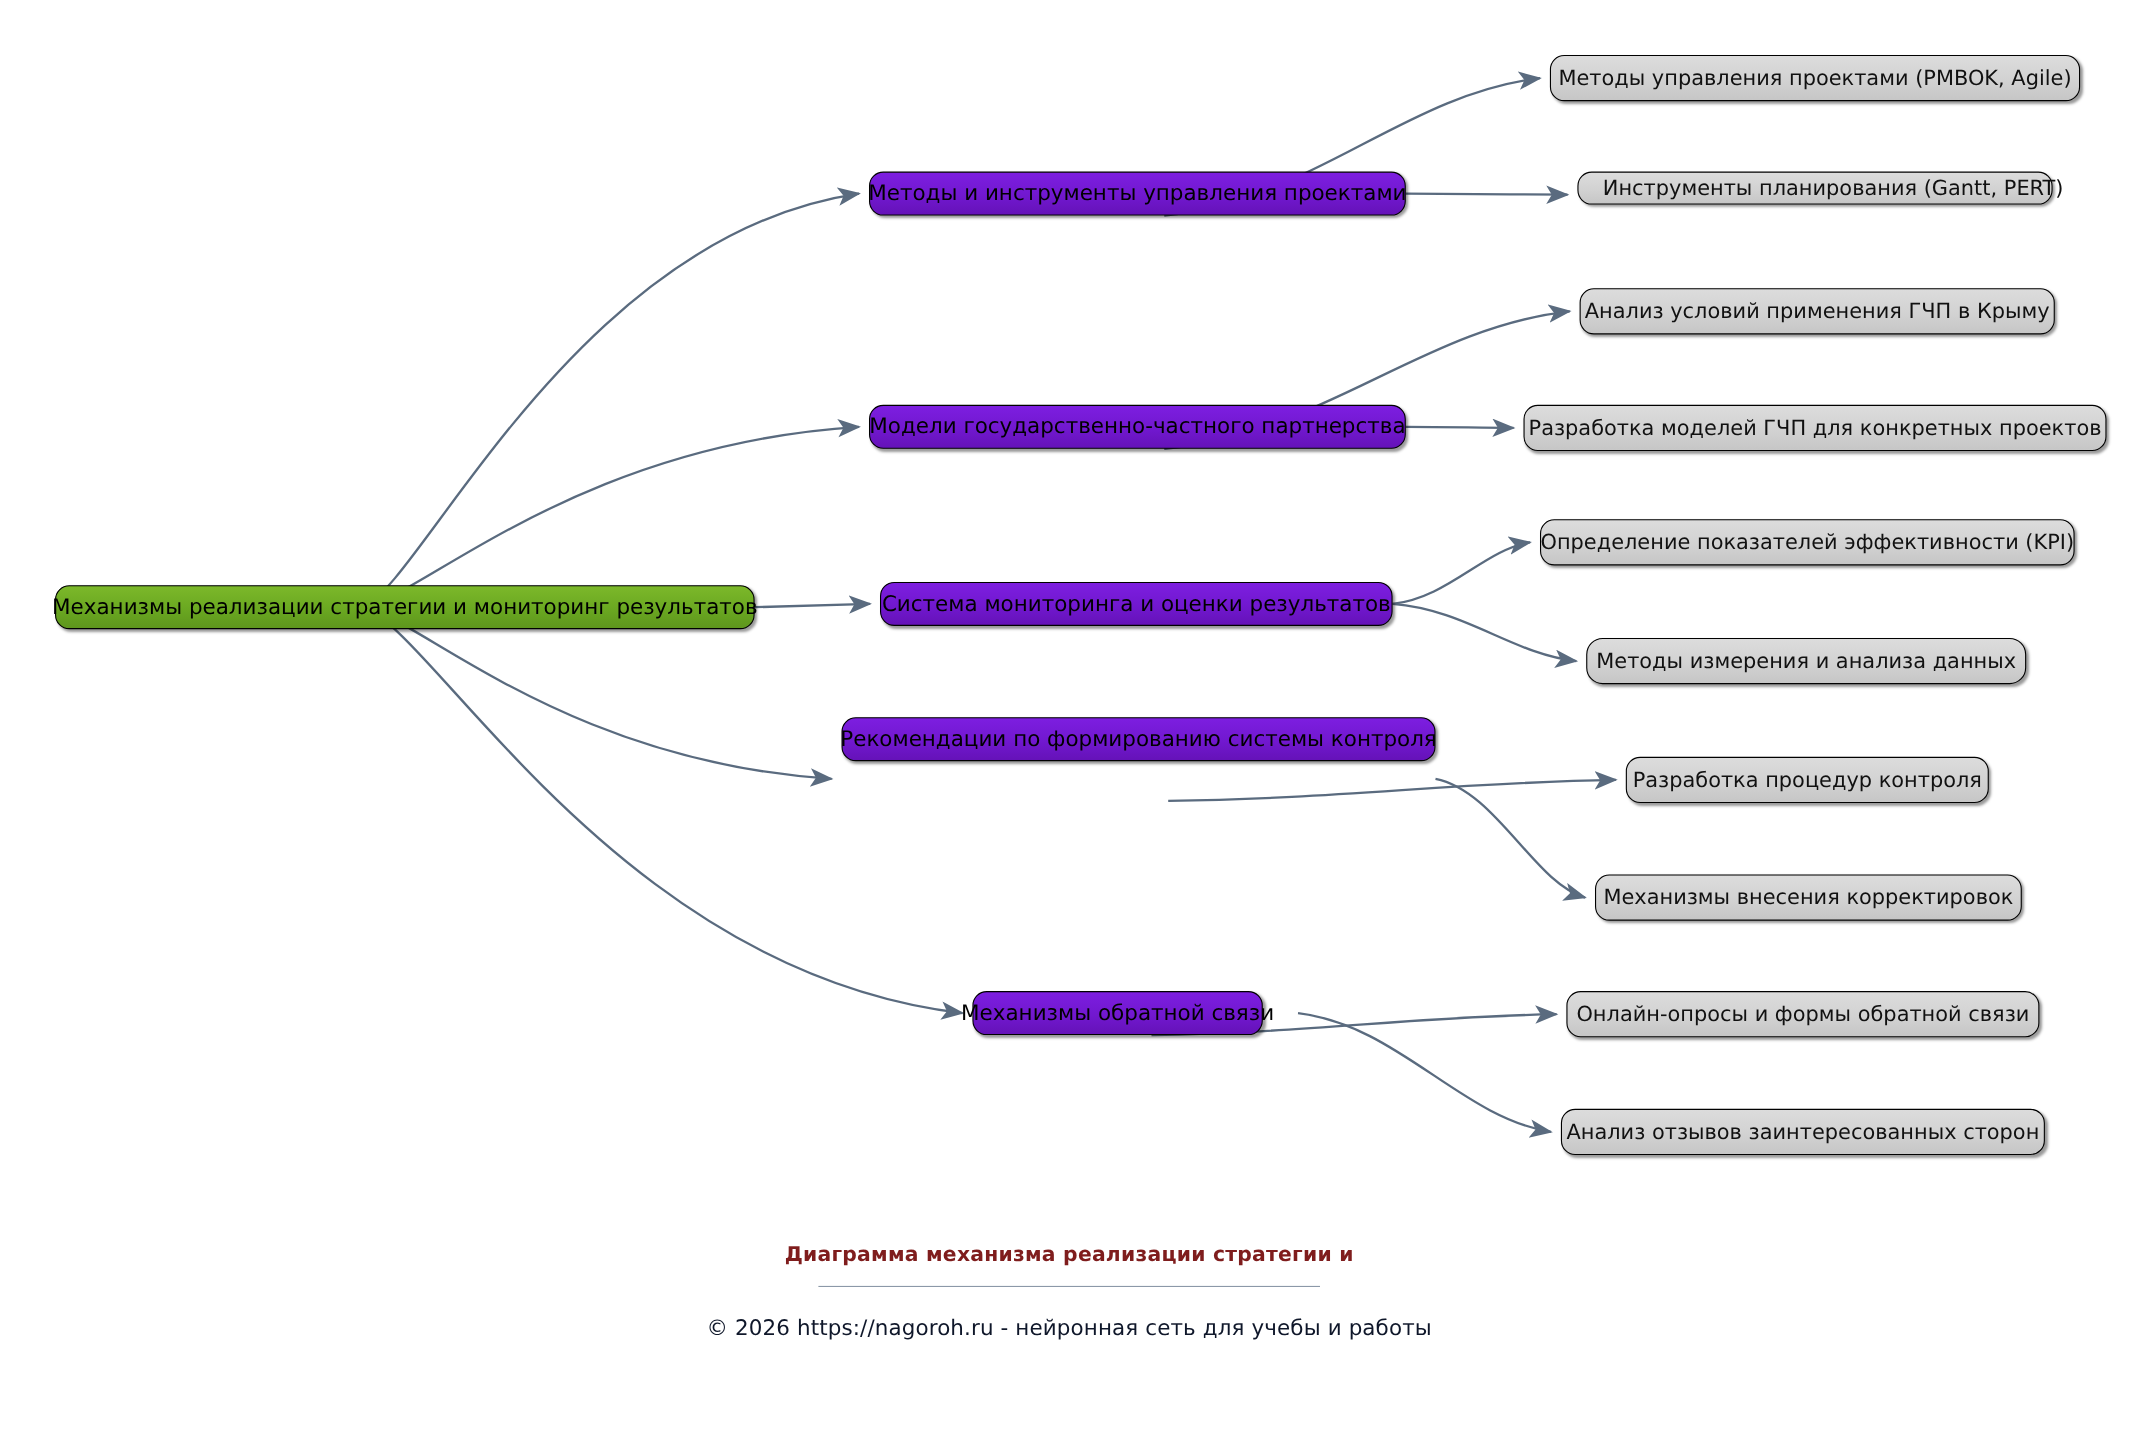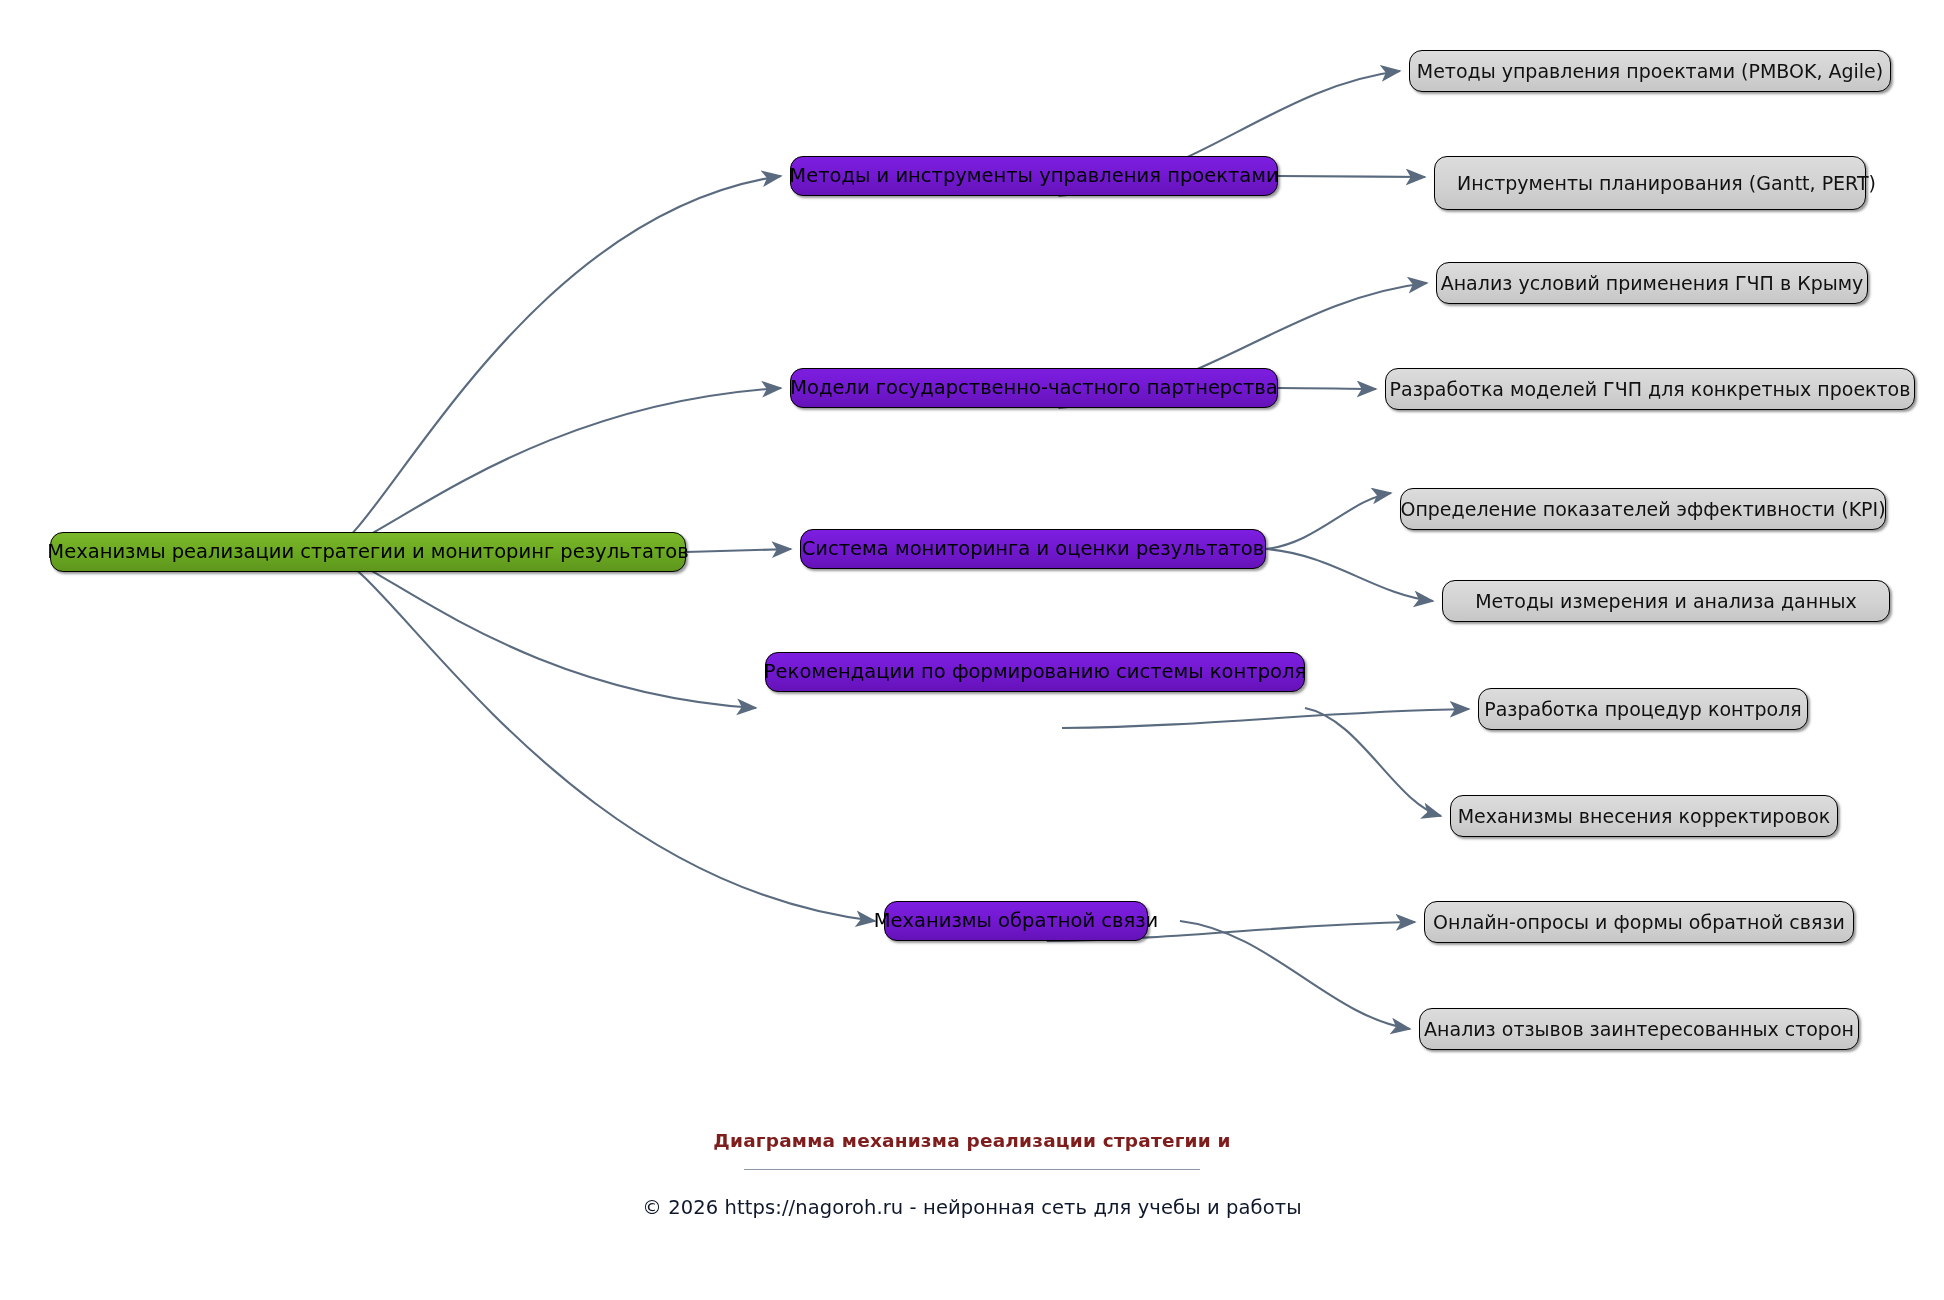--- a/index.html
+++ b/index.html
@@ -115,39 +115,39 @@
   <div id="nodes">
       <div class="node root" style="left: 50px; top: 532px; width: 636px; height: 40px;">
         <span class="label">Механизмы реализации стратегии и мониторинг результатов</span>
       </div>
       <div class="node branch" style="left: 790px; top: 156px; width: 488px; height: 40px;">
         <span class="label">Методы и инструменты управления проектами</span>
       </div>
       <div class="node leaf" style="left: 1409px; top: 50px; width: 482px; height: 42px;">
         <span class="label">Методы управления проектами (PMBOK, Agile)</span>
       </div>
-      <div class="node leaf" style="left: 1434px; top: 156px; width: 432px; height: 54px; padding-left: 33px;">
+      <div class="node leaf" style="left: 1434px; top: 156px; width: 432px; height: 30px; padding-left: 33px;">
         <span class="label">Инструменты планирования (Gantt, PERT)</span>
       </div>
       <div class="node branch" style="left: 790px; top: 368px; width: 488px; height: 40px;">
         <span class="label">Модели государственно-частного партнерства</span>
       </div>
       <div class="node leaf" style="left: 1436px; top: 262px; width: 432px; height: 42px;">
         <span class="label">Анализ условий применения ГЧП в Крыму</span>
       </div>
       <div class="node leaf" style="left: 1385px; top: 368px; width: 530px; height: 42px;">
         <span class="label">Разработка моделей ГЧП для конкретных проектов</span>
       </div>
       <div class="node branch" style="left: 800px; top: 529px; width: 466px; height: 40px;">
         <span class="label">Система мониторинга и оценки результатов</span>
       </div>
-      <div class="node leaf" style="left: 1400px; top: 472px; width: 486px; height: 42px; margin-top: 16px;">
+      <div class="node leaf" style="left: 1400px; top: 472px; width: 486px; height: 42px;">
         <span class="label">Определение показателей эффективности (KPI)</span>
       </div>
-      <div class="node leaf" style="left: 1442px; top: 580px; width: 448px; height: 42px;">
+      <div class="node leaf" style="left: 1442px; top: 580px; width: 400px; height: 42px; border-radius: 15px;">
         <span class="label">Методы измерения и анализа данных</span>
       </div>
       <div class="node branch" style="left: 765px; top: 652px; width: 540px; height: 40px;">
         <span class="label">Рекомендации по формированию системы контроля</span>
       </div>
       <div class="node leaf" style="left: 1478px; top: 688px; width: 330px; height: 42px;">
         <span class="label">Разработка процедур контроля</span>
       </div>
       <div class="node leaf" style="left: 1450px; top: 795px; width: 388px; height: 42px;">
         <span class="label">Механизмы внесения корректировок</span>

